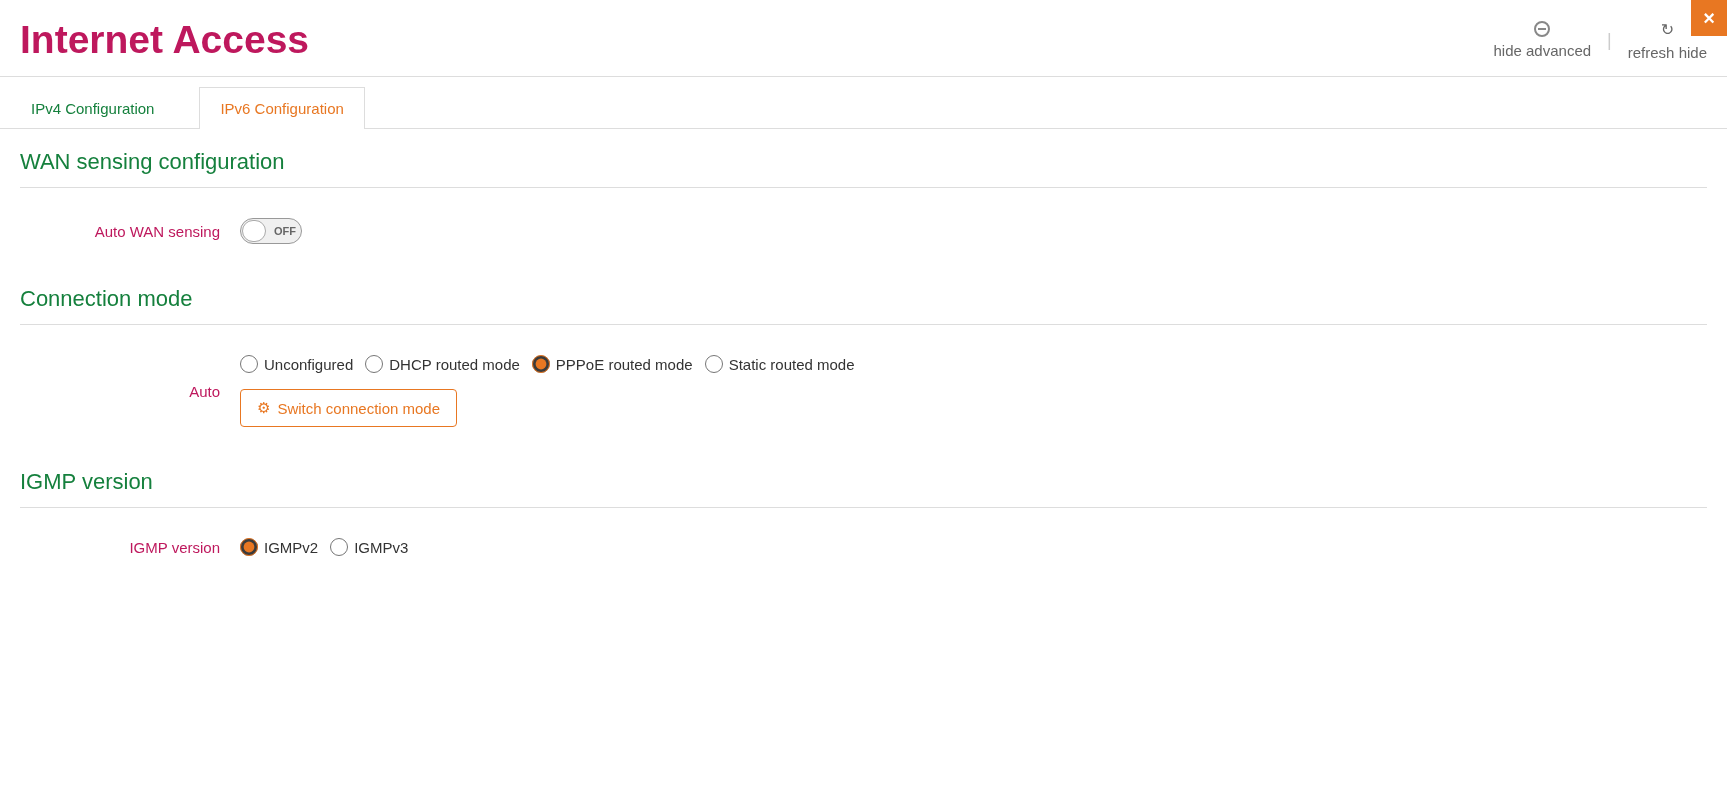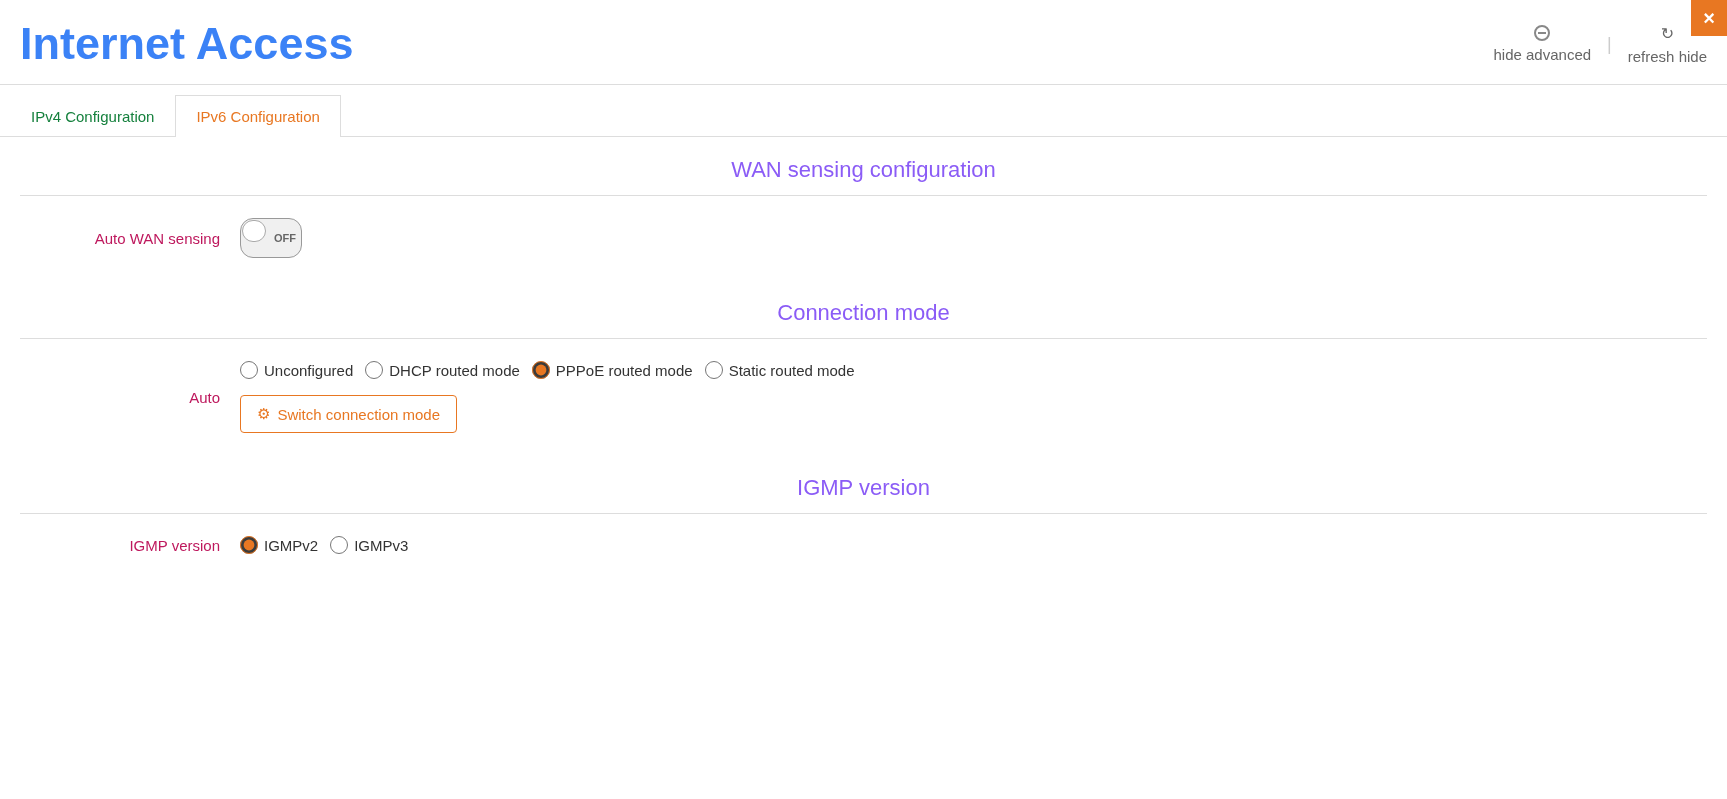--- a/index.html
+++ b/index.html
@@ -15,23 +15,23 @@
     
     .header {
       display: flex;
       align-items: center;
       justify-content: space-between;
       padding: 18px 20px 14px 20px;
       border-bottom: 1px solid #ddd;
       position: relative;
     }
     .page-title {
-      font-size: 45px;
+      font-size: 39px;
       font-weight: bold;
-      color: #3b82f6;
+      color: #be185d;
     }
     .header-actions {
       display: flex;
       align-items: center;
       gap: 10px;
       color: #666;
       font-size: 15px;
     }
     .header-actions .divider {
       color: #ccc;
@@ -80,36 +80,36 @@
       color: #15803d;
       border: 1px solid transparent;
       border-bottom: none;
       margin-bottom: -1px;
     }
     .tab.active {
       color: #e87722;
       border-color: #ddd;
       border-bottom-color: #fff;
       background: #fff;
+      margin-left: 24px;
     }
 
     
     .content {
       padding: 0 20px;
     }
 
     
     .section-title {
       font-size: 22px;
       font-weight: normal;
-      color: #8b5cf6;
+      color: #15803d;
       padding: 20px 0 12px 0;
       border-bottom: 1px solid #ddd;
-      margin-bottom: 0;
-      text-align: center;
+      margin-bottom: 8px;
     }
 
     
     .form-row {
       display: flex;
       align-items: center;
       padding: 22px 0 22px 40px;
       gap: 20px;
     }
     .form-label {
@@ -117,21 +117,21 @@
       text-align: right;
       color: #be185d;
       font-size: 15px;
     }
 
     
     .toggle-switch {
       display: inline-flex;
       align-items: center;
       width: 62px;
-      height: 40px;
+      height: 26px;
       border-radius: 13px;
       border: 1px solid #999;
       background: #f0f0f0;
       position: relative;
       cursor: pointer;
     }
     .toggle-knob {
       width: 24px;
       height: 22px;
       border-radius: 11px;

